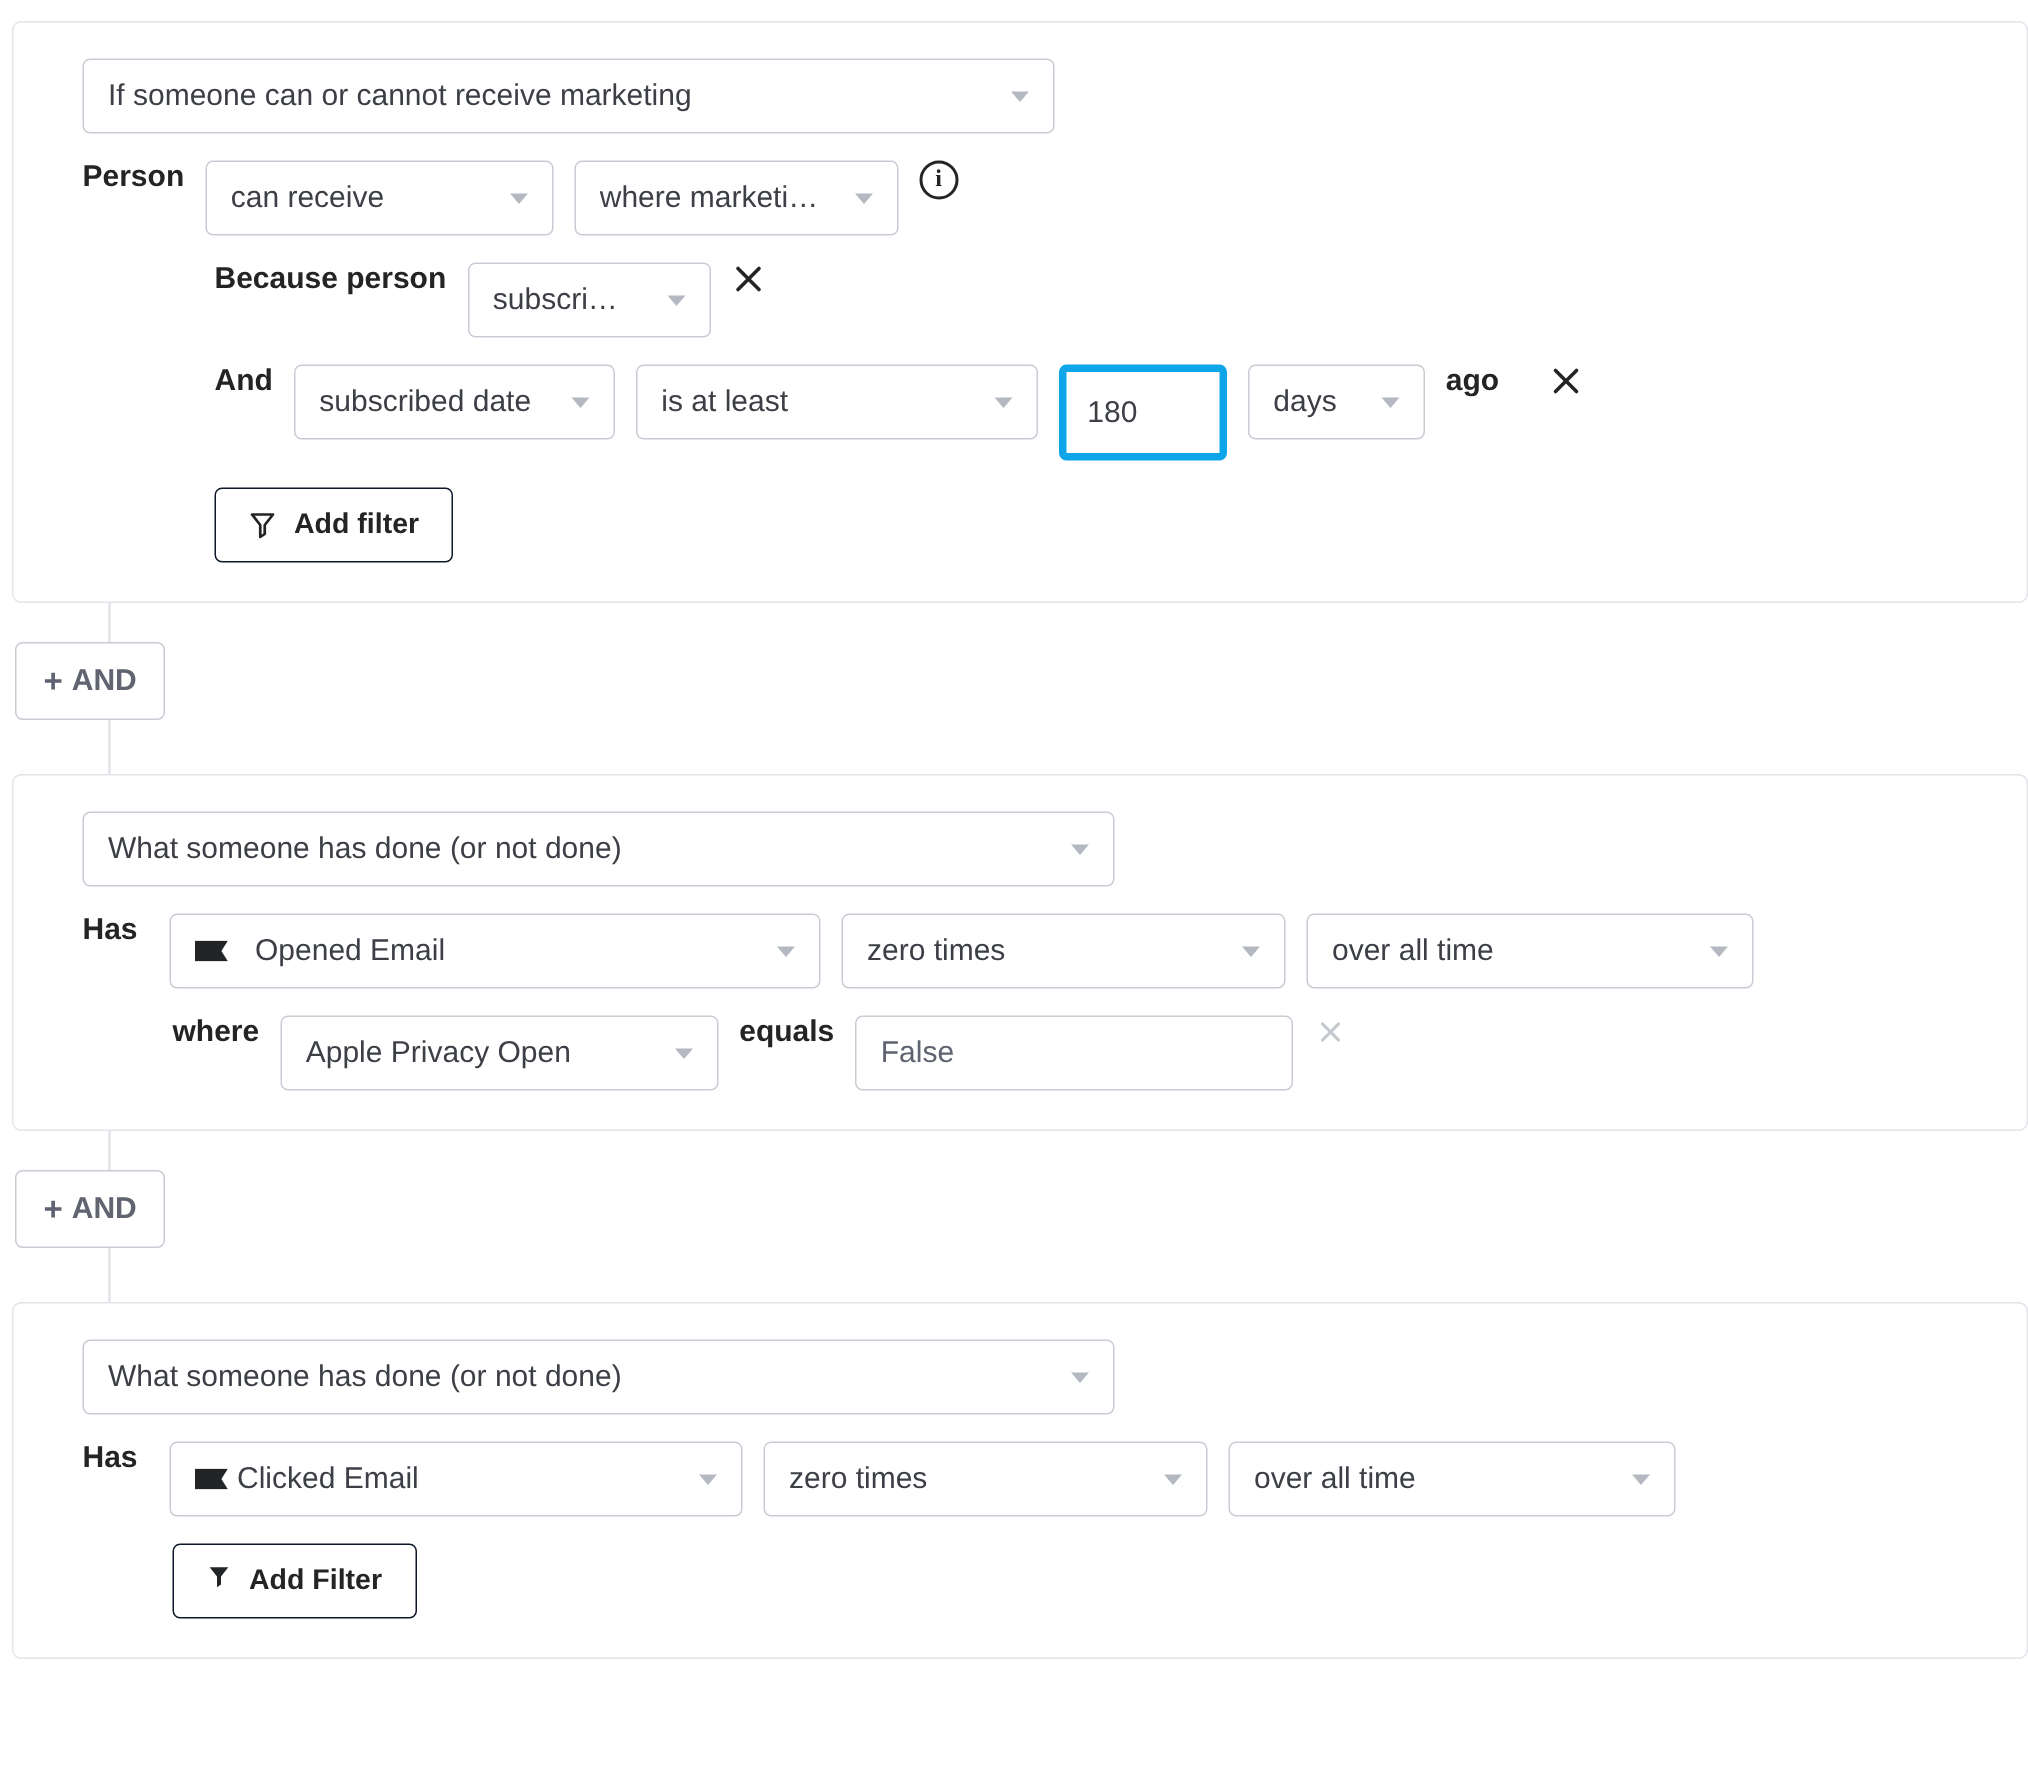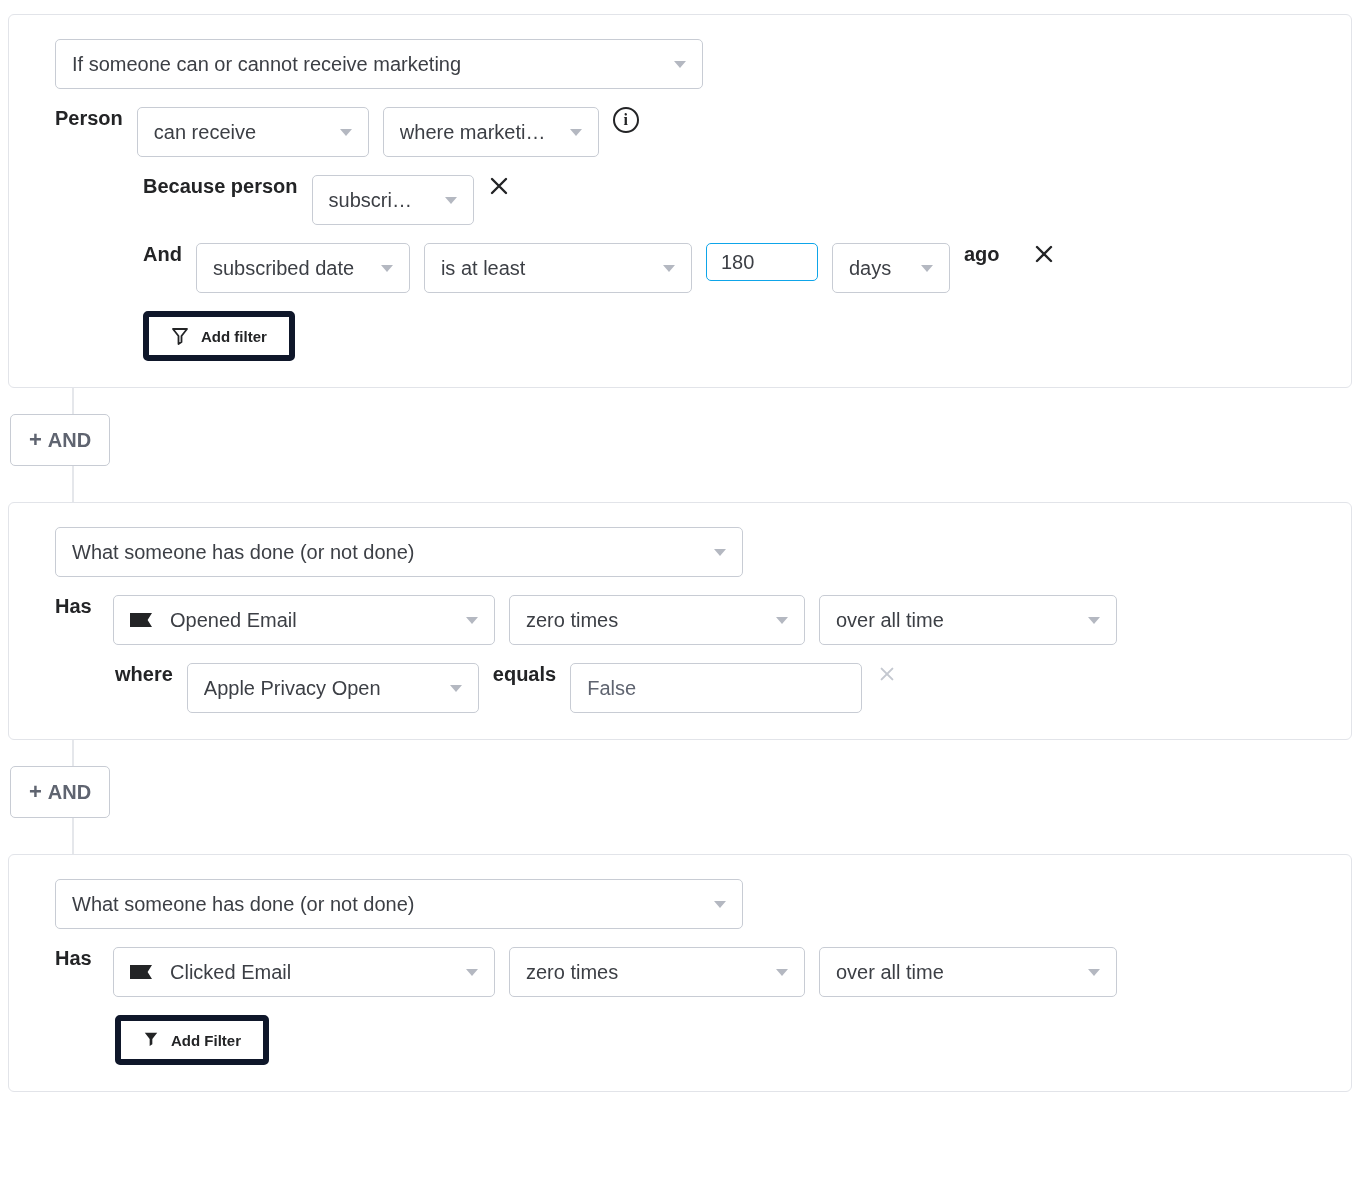--- a/index.html
+++ b/index.html
@@ -34,32 +34,32 @@
       background:#fff; color:#3c3f45; font-size:20px;
       padding: 0 16px; height:50px; gap:14px; cursor:pointer;
     }
     .select.wide { width:648px; }
     .select .text { flex:1; text-align:left; white-space:nowrap; overflow:hidden; text-overflow:ellipsis; }
     .chev {
       width:0; height:0; border-left:6px solid transparent; border-right:6px solid transparent;
       border-top:7px solid #b4b8c1; margin-left:10px;
     }
     .input-num {
-      border:1px solid #0ea5e9; border-radius:5px; background:#fff;
-      height:38px; width:112px; font-size:20px; padding: 0 14px; color:#3c3f45;
+      border:5px solid #0ea5e9; border-radius:5px; background:#fff;
+      height:64px; width:112px; font-size:20px; padding: 0 14px; color:#3c3f45;
     }
     .textval {
       border:1px solid #c8ccd4; border-radius:5px; background:#fff;
       height:50px; width:292px; font-size:20px; padding: 12px 16px; color:#5f6470;
       display:flex; align-items:center;
     }
     .btn {
       display:flex; align-items:center; gap:12px;
-      border:6px solid #0f172a; border-radius:5px; background:#fff;
-      height:50px; padding: 0 22px; font-size:15px; font-weight:600; color:#232426;
+      border:1px solid #0f172a; border-radius:5px; background:#fff;
+      height:50px; padding: 0 22px; font-size:19px; font-weight:600; color:#232426;
       cursor:pointer;
     }
     .and-btn {
       display:flex; align-items:center; gap:6px;
       border:1px solid #c8ccd4; border-radius:5px; background:#fff;
       height:52px; padding: 0 18px; font-size:20px; font-weight:700; color:#5f6470;
       cursor:pointer; margin-left:10px;
     }
     .plus-glyph { font-size:22px; line-height:1; font-weight:800; color:#5f6470; }
     .close-x {
@@ -168,21 +168,21 @@
   <div class="block">
     <div class="row">
       <div class="select" style="width:688px;">
         <span class="text">What someone has done (or not done)</span>
         <span class="chev"></span>
       </div>
     </div>
 
     <div class="row">
       <span class="label-static" style="width:44px;">Has</span>
-      <div class="select" style="width:382px;gap:34px;">
+      <div class="select" style="width:434px;gap:34px;">
         <span style="display:flex;align-items:center;gap:12px;">
           <span class="tag-flag"></span>
           <span class="text">Opened Email</span>
         </span>
         <span class="chev"></span>
       </div>
       <div class="select" style="width:296px;">
         <span class="text">zero times</span>
         <span class="chev"></span>
       </div>
@@ -225,21 +225,21 @@
     <div class="row">
       <div class="select" style="width:688px;">
         <span class="text">What someone has done (or not done)</span>
         <span class="chev"></span>
       </div>
     </div>
 
     <div class="row">
       <span class="label-static" style="width:44px;">Has</span>
       <div class="select" style="width:382px;">
-        <span style="display:flex;align-items:center;gap:12px;">
+        <span style="display:flex;align-items:center;">
           <span class="tag-flag"></span>
           <span class="text">Clicked Email</span>
         </span>
         <span class="chev"></span>
       </div>
       <div class="select" style="width:296px;">
         <span class="text">zero times</span>
         <span class="chev"></span>
       </div>
       <div class="select" style="width:298px;">

